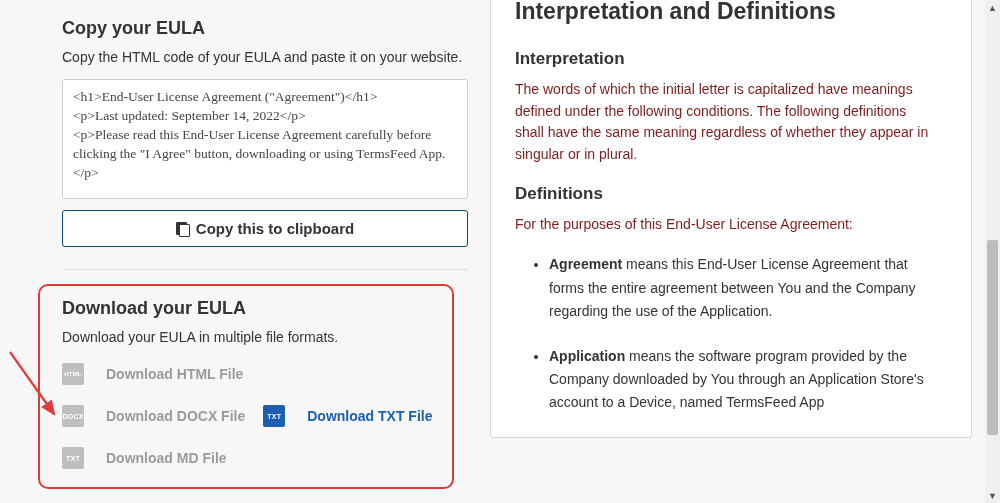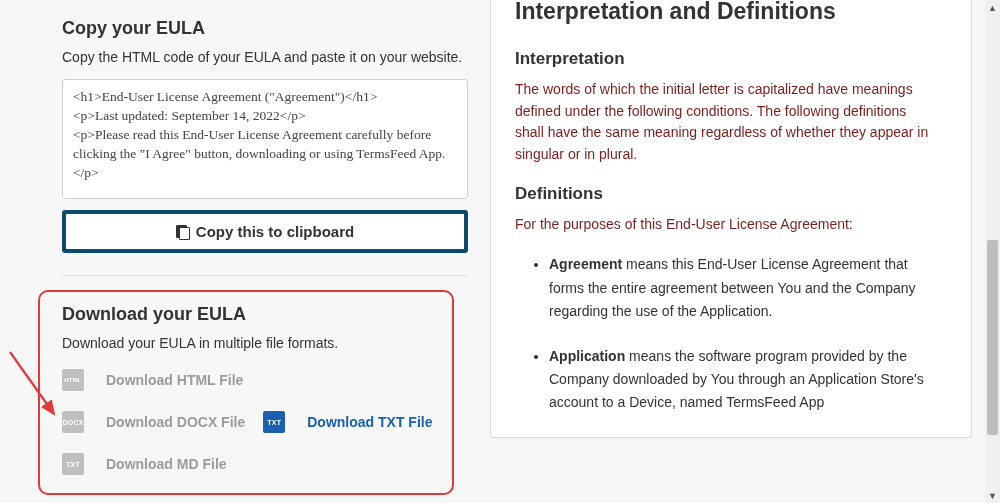--- a/index.html
+++ b/index.html
@@ -57,21 +57,21 @@
     font-size: 13.5px;
     color: #444;
     resize: none;
     line-height: 1.4;
     margin-bottom: 8px;
     background:#fff;
   }
   .copy-btn {
     width: 100%;
     background: #fff;
-    border: 4px solid #0c4a6e;
+    border: 1px solid #0c4a6e;
     border-radius: 3px;
     padding: 9px 0;
     font-size: 15px;
     font-weight: 700;
     color: #333;
     cursor: pointer;
     display: flex;
     align-items: center;
     justify-content: center;
     gap: 6px;

